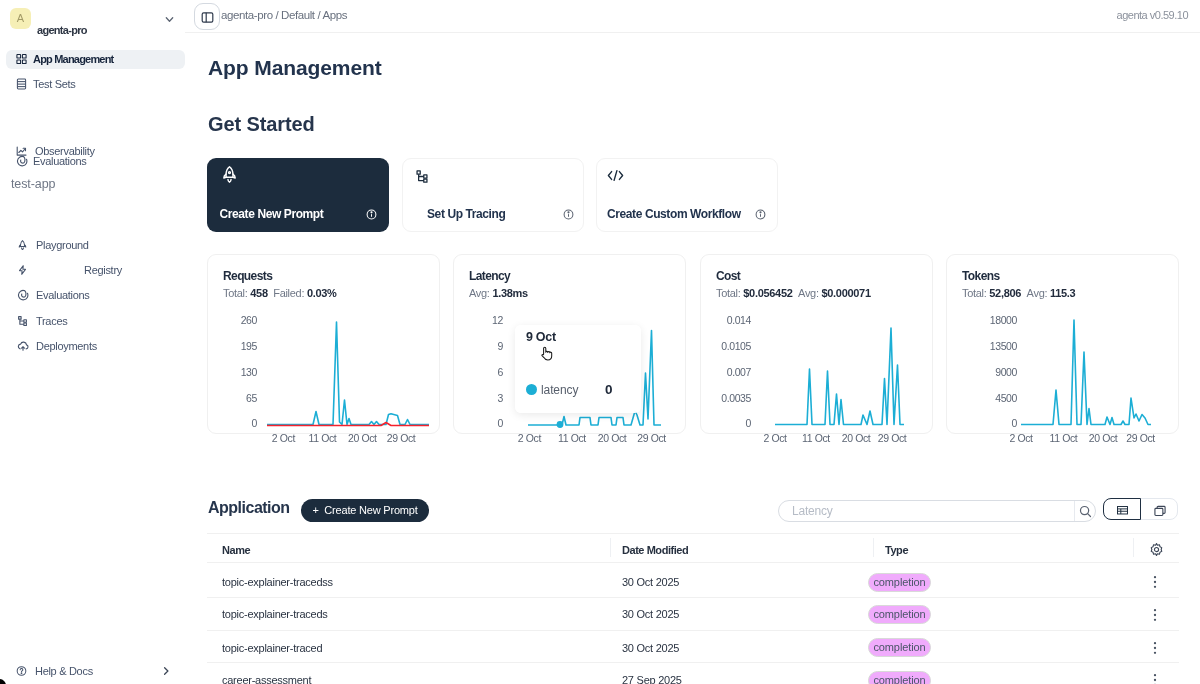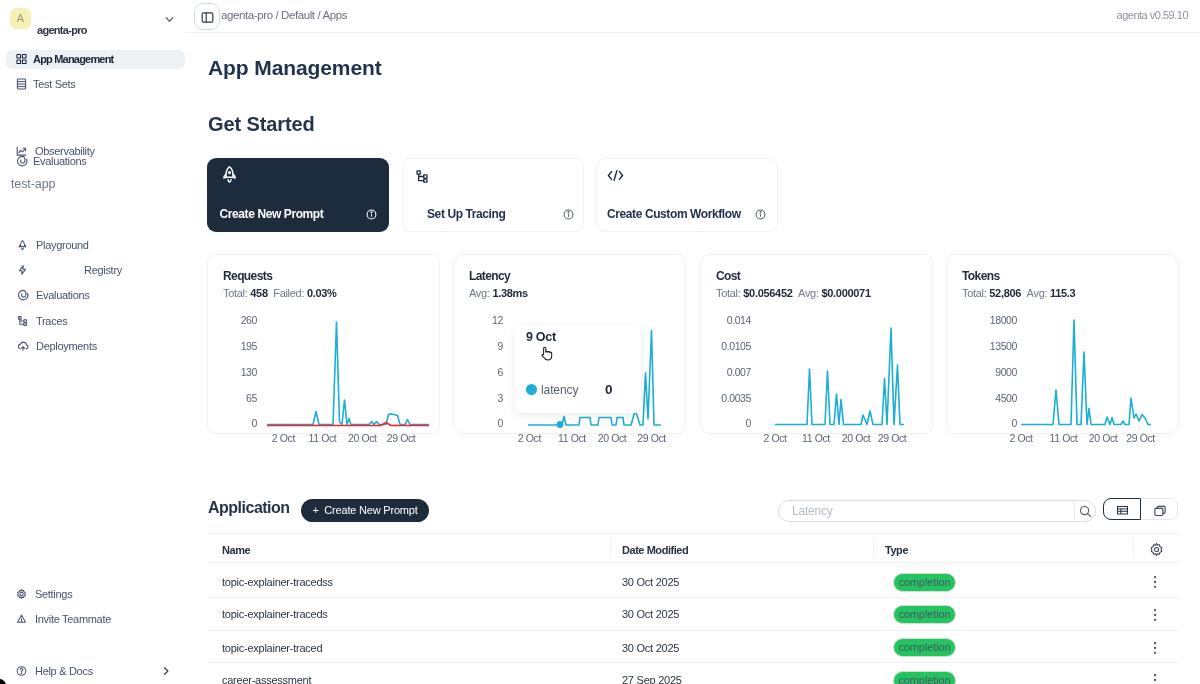--- a/index.html
+++ b/index.html
@@ -11,21 +11,21 @@
 .sideitem { position:absolute; left:0; width:185px; height:26px; color:#46536b; font-size:11px; letter-spacing:-0.3px; }
 .sideitem .ic { position:absolute; left:15.5px; top:50%; transform:translateY(-50%); }
 .sideitem .tx { position:absolute; left:33px; top:50%; transform:translateY(-50%); white-space:nowrap; }
 .card2 { position:absolute; top:157.5px; height:74px; width:182px; background:#fff; border:1px solid #f2f2f2; border-radius:9px; }
 .cardlbl { position:absolute; top:206.5px; font-size:12px; font-weight:700; letter-spacing:-0.4px; color:#22334d; white-space:nowrap; }
 .info { position:absolute; top:209px; width:11px; height:11px; }
 .statcard { position:absolute; top:254px; width:233px; height:180px; background:#fff; border:1px solid #f0f0f0; border-radius:9px; }
 .stitle { position:absolute; left:15px; top:13.5px; font-size:12px; font-weight:700; letter-spacing:-0.6px; color:#1f2b3d; }
 .ssub { position:absolute; left:15px; top:31.5px; font-size:11px; letter-spacing:-0.3px; color:#6f7786; white-space:nowrap; }
 .ssub b { color:#222c3d; font-weight:700; }
-.chip { position:absolute; left:893px; width:63px; height:19px; border:1px solid #d9d9d9; border-radius:9.5px; font-size:11px; letter-spacing:-0.1px; color:#4a5568; text-align:center; line-height:17px; background:#22c55e; }
+.chip { position:absolute; left:868px; width:63px; height:19px; border:1px solid #d9d9d9; border-radius:9.5px; font-size:11px; letter-spacing:-0.1px; color:#4a5568; text-align:center; line-height:17px; background:#f0abfc; }
 .rowtx { position:absolute; font-size:11px; letter-spacing:-0.25px; color:#2a3342; white-space:nowrap; }
 .hline { position:absolute; left:207px; width:972px; height:1px; background:#f0f0f0; }
 .hdrtx { position:absolute; font-size:11px; font-weight:700; letter-spacing:-0.45px; color:#26303f; white-space:nowrap; }
 .vsep { position:absolute; top:538px; width:1px; height:19px; background:#eef0f3; }
 .dots3 { position:absolute; left:1152.5px; }
 </style>
 </head>
 <body>
 <div id="page">
 
@@ -112,33 +112,20 @@
   <span class="tx" style="left:36px;">Traces</span>
 </div>
 <div class="sideitem" style="top:333.3px;">
   <svg class="ic" style="left:17px;" width="12" height="12" viewBox="0 0 16 16" fill="none" stroke="#46536b" stroke-width="1.5" stroke-linecap="round" stroke-linejoin="round">
         <path d="M4.2 11.8 a3.2 3.2 0 0 1 .6 -6.3 a4.1 4.1 0 0 1 7.9 1 a2.7 2.7 0 0 1 -.6 5.3"></path>
         <path d="M8 13.6 l0 -4.4 M6.1 10.9 l1.9 -1.9 1.9 1.9"></path>
       </svg>
   <span class="tx" style="left:36px;">Deployments</span>
 </div>
 
-<div class="sideitem" style="top:580.5px;">
-  <svg class="ic" style="left:16px;" width="11" height="11" viewBox="0 0 16 16" fill="none" stroke="#46536b" stroke-width="1.5" stroke-linecap="round" stroke-linejoin="round">
-        <circle cx="8" cy="8" r="2.4"></circle>
-        <path d="M8 1.6 l1 1.9 2.1 -.6 .6 2.1 1.9 1 -.6 2 .6 2 -1.9 1 -.6 2.1 -2.1 -.6 -1 1.9 -1 -1.9 -2.1 .6 -.6 -2.1 -1.9 -1 .6 -2 -.6 -2 1.9 -1 .6 -2.1 2.1 .6 z"></path>
-      </svg>
-  <span class="tx" style="left:35px;">Settings</span>
-</div>
-<div class="sideitem" style="top:606.3px;">
-  <svg class="ic" style="left:16px;" width="11" height="11" viewBox="0 0 16 16" fill="none" stroke="#46536b" stroke-width="1.5" stroke-linecap="round" stroke-linejoin="round">
-        <path d="M8 2.2 L13.8 12.6 L2.2 12.6 Z M8 12.6 L8 7.4"></path>
-      </svg>
-  <span class="tx" style="left:35px;">Invite Teammate</span>
-</div>
 <div class="sideitem" style="top:658px;">
   <svg class="ic" style="left:16px;" width="11" height="11" viewBox="0 0 16 16" fill="none" stroke="#46536b" stroke-width="1.5" stroke-linecap="round" stroke-linejoin="round">
         <circle cx="8" cy="8" r="6.3"></circle>
         <path d="M6.1 6.1 a1.9 1.9 0 1 1 2.6 1.8 c-.5 .2 -.7 .5 -.7 1"></path>
         <circle cx="8" cy="11.2" r="0.5" fill="#46536b"></circle>
       </svg>
   <span class="tx" style="left:35px;">Help &amp; Docs</span>
   <svg class="abs" style="left:161px; top:8px;" width="10" height="10" viewBox="0 0 10 10" fill="none" stroke="#3c4657" stroke-width="1.3" stroke-linecap="round" stroke-linejoin="round">
         <polyline points="3.6,1.8 6.9,5 3.6,8.2"></polyline>
       </svg>

